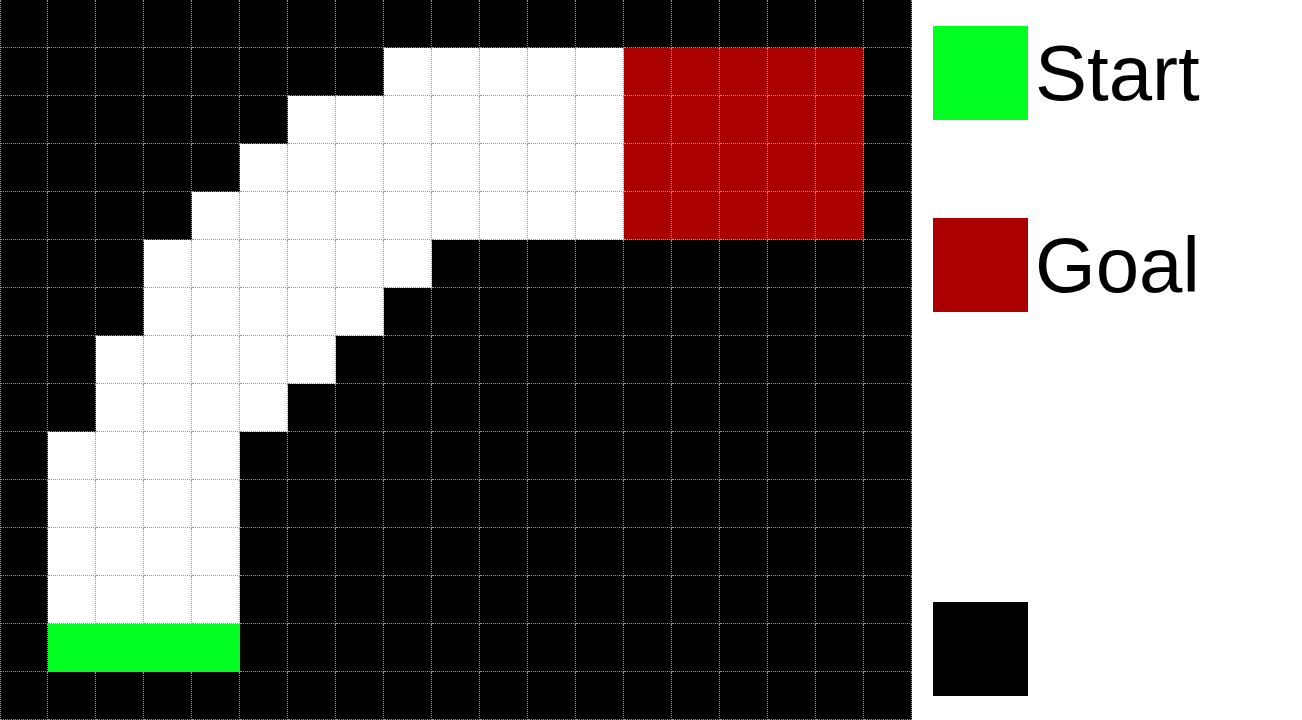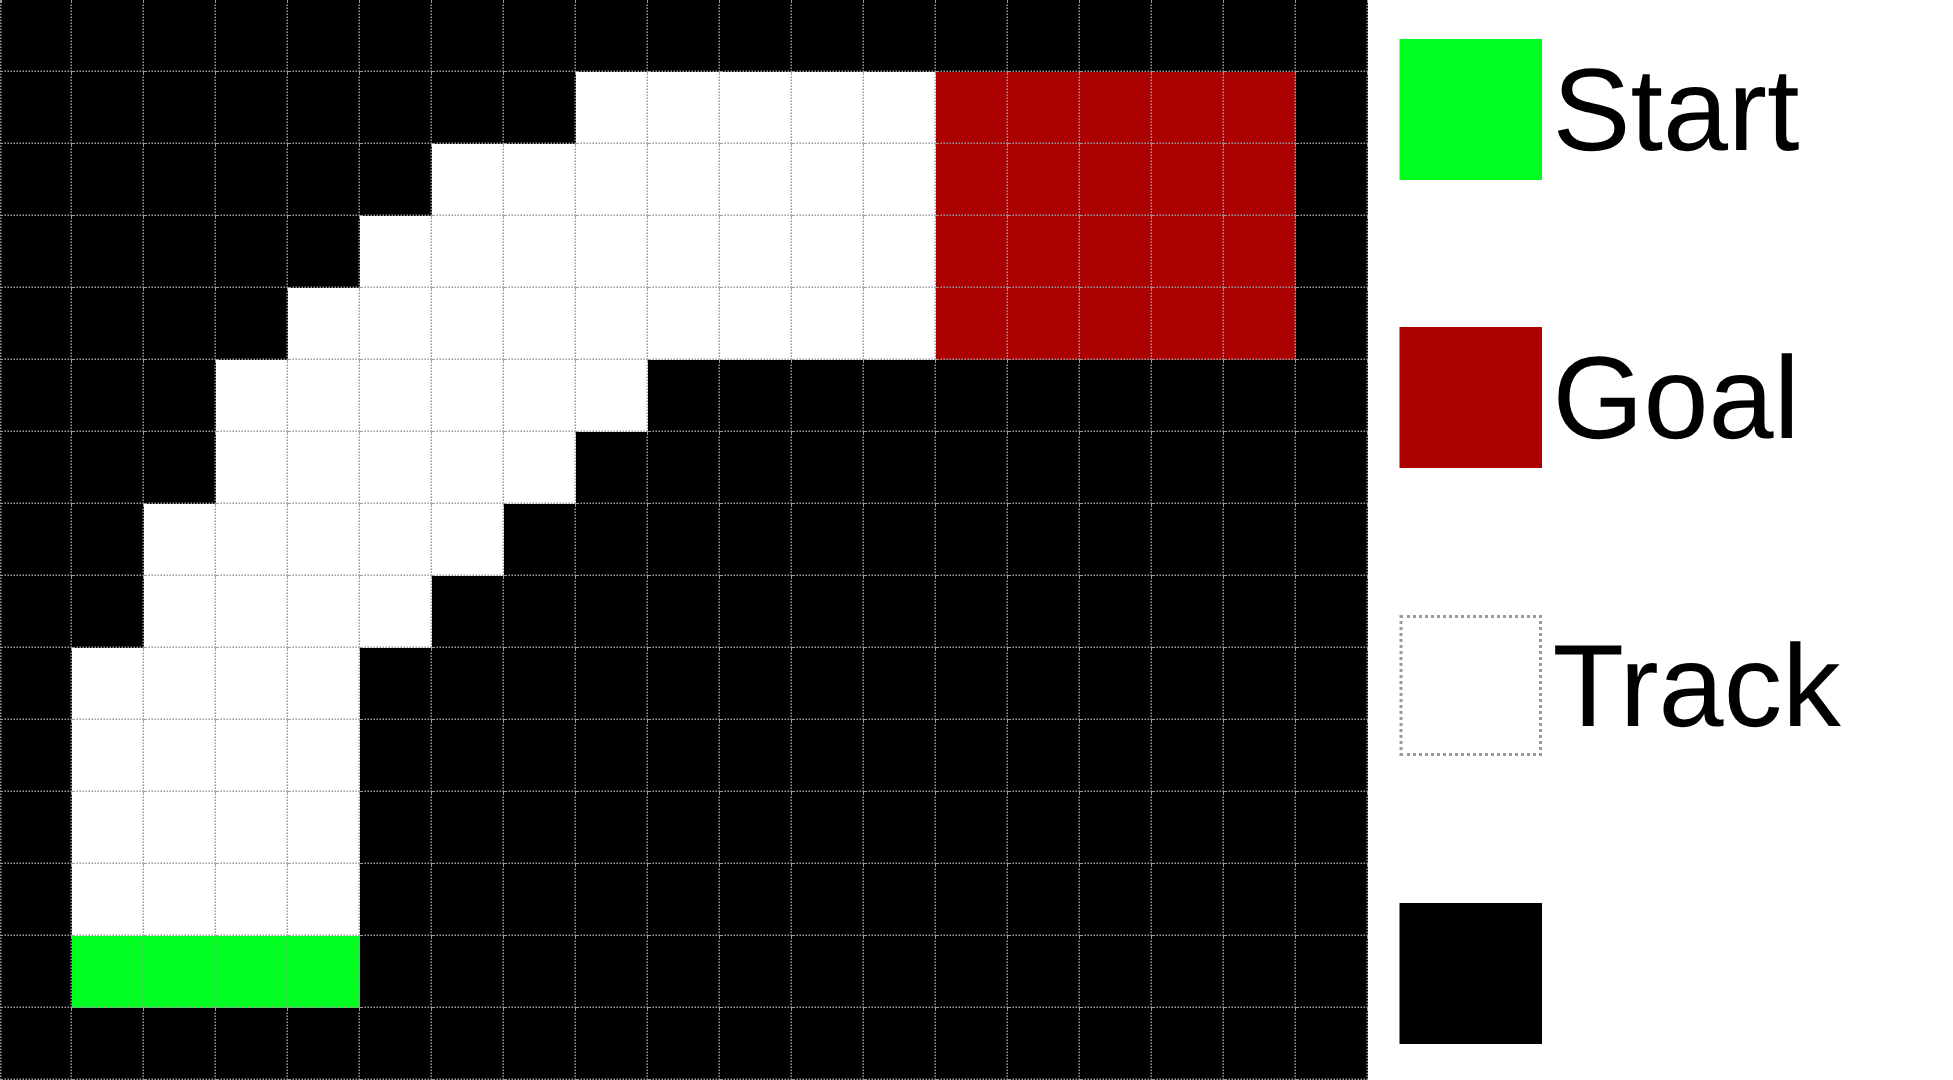--- a/index.html
+++ b/index.html
@@ -367,23 +367,19 @@
     <div class="legend-item pos-0">
       <div class="swatch" style="background: rgb(0, 255, 33);"></div>
       <div class="legend-label">Start</div>
     </div>
 
     <div class="legend-item pos-1">
       <div class="swatch" style="background: rgb(170, 0, 0);"></div>
       <div class="legend-label">Goal</div>
     </div>
 
-    <div class="legend-item pos-2">
-      <div class="swatch dotted" style="background: rgb(255, 255, 255);"></div>
-      <div class="legend-label">Track</div>
-    </div>
 
     <div class="legend-item pos-3">
       <div class="swatch" style="background: rgb(0, 0, 0);"></div>
     </div>
 
   </div>
 </div>
 
 </body></html>

